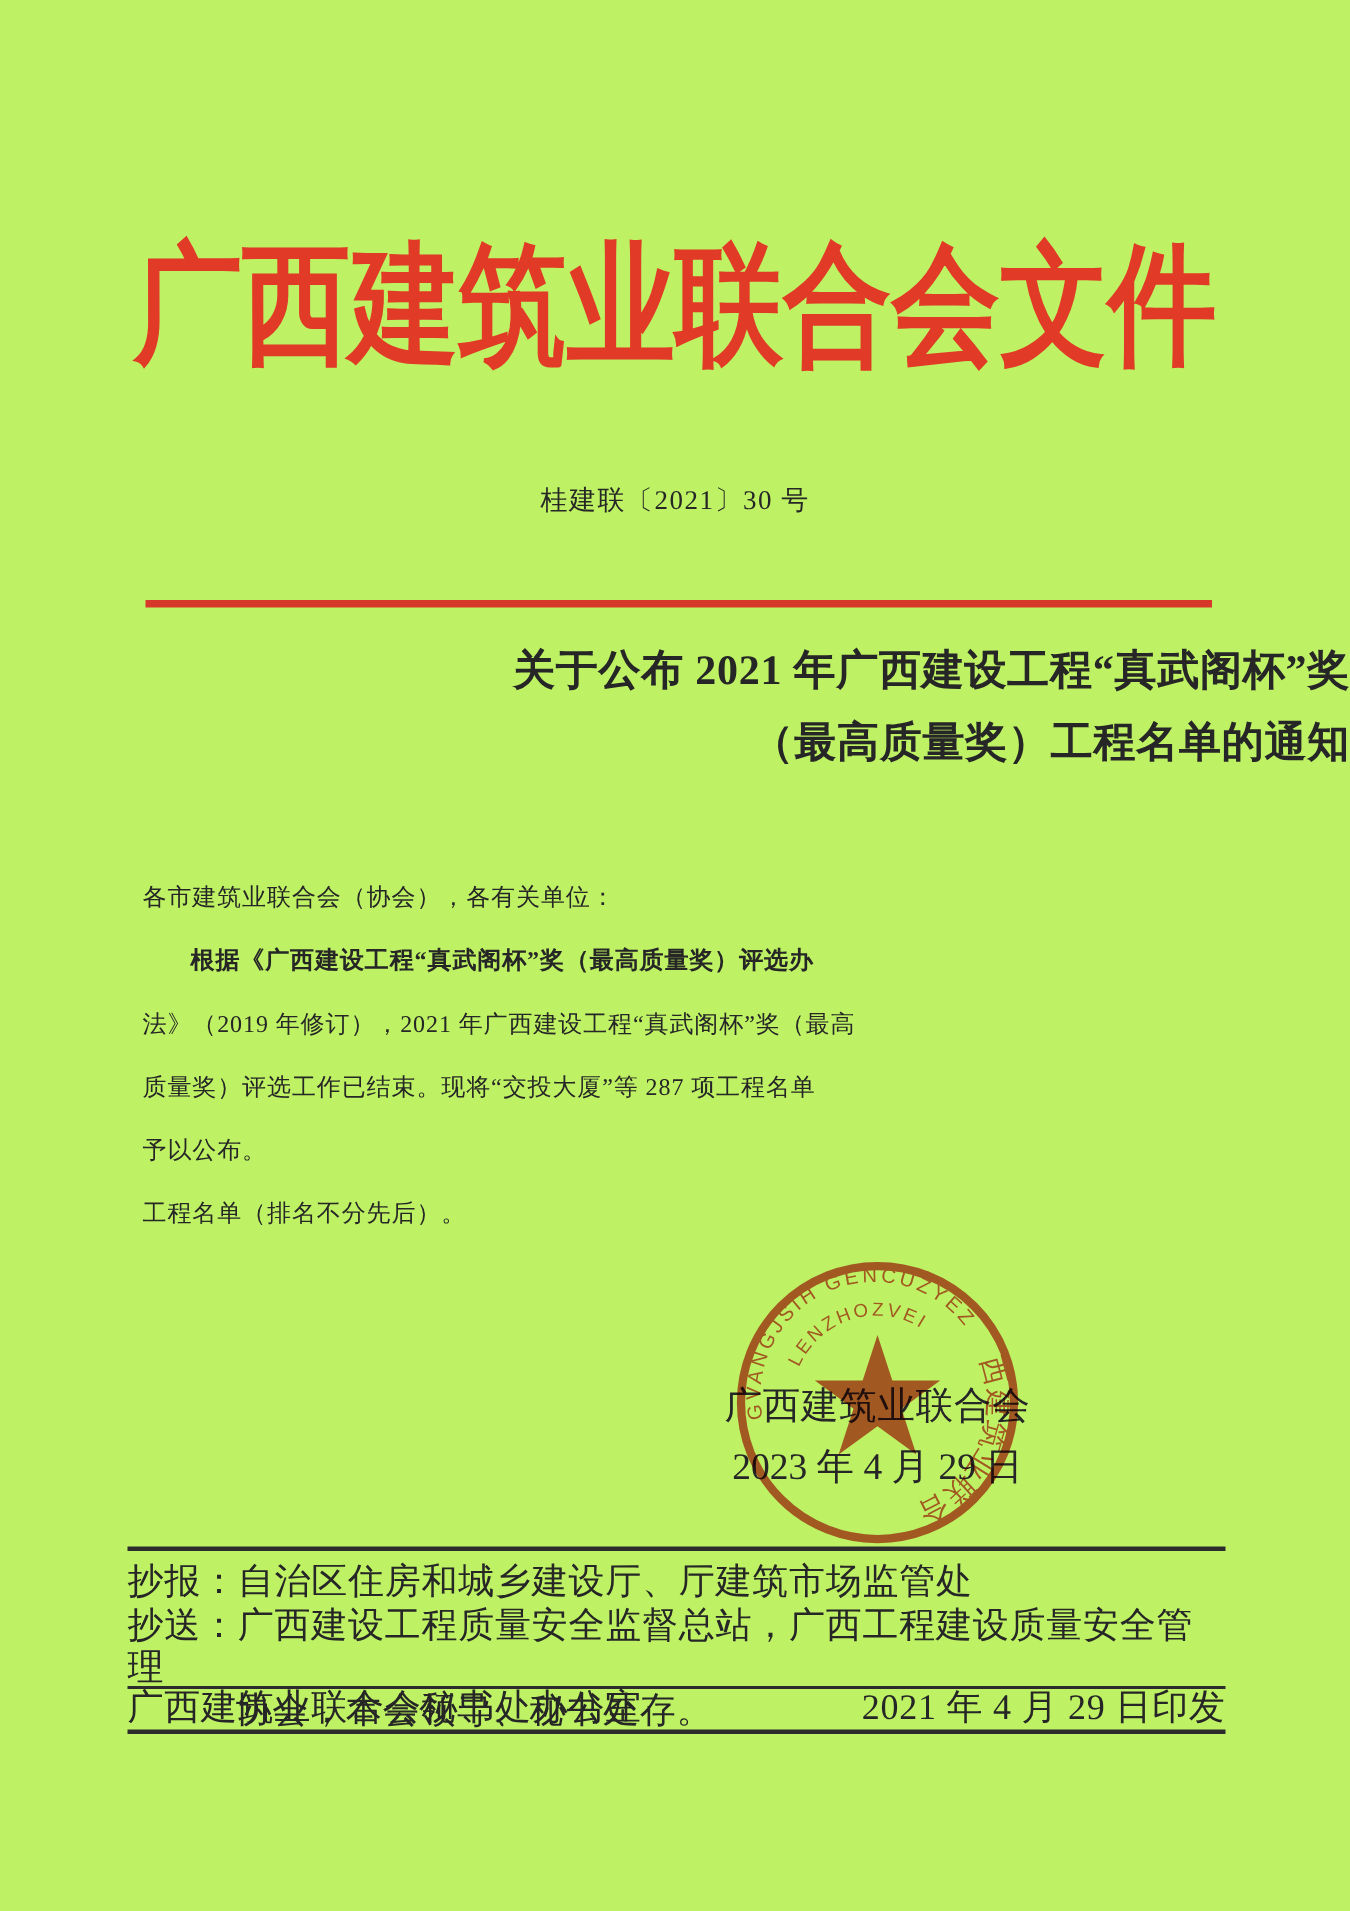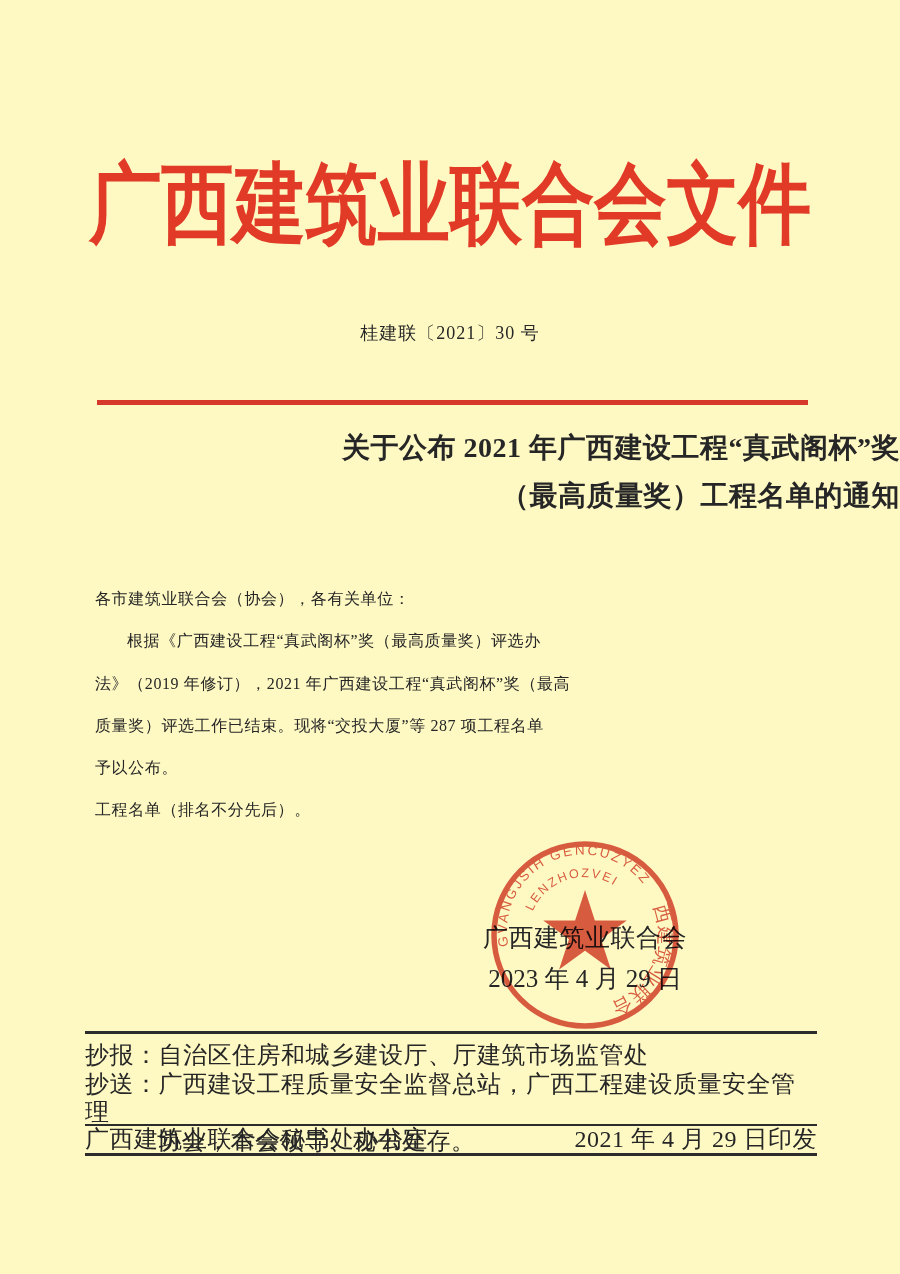--- a/index.html
+++ b/index.html
@@ -1,21 +1,21 @@
 <!DOCTYPE html>
 <html><head>
 <meta charset="utf-8">
 <style>
   * { margin:0; padding:0; box-sizing:border-box; }
   html,body { background:#e8e7ea; }
   .page {
     position:relative;
     width:900px; height:1274px;
     margin:0 auto;
-    background:#fef9c3;
+    background:#bef264;
     font-family:"Liberation Serif","DejaVu Serif",serif;
     color:#262626;
     overflow:hidden;
   }
   .header-title {
     position:absolute; top:150px; left:0; width:100%;
     text-align:center;
     font-size:88px; line-height:110px; font-weight:bold;
     color:#e13a26;
     transform:scaleX(0.82);
@@ -36,21 +36,21 @@
     text-align:right; font-weight:bold;
     font-size:28px; line-height:48px;
     letter-spacing:0.5px;
   }
   .body-block {
     position:absolute; top:578px; left:95px; width:720px;
     font-size:16px; line-height:42.3px;
     letter-spacing:0.6px;
     white-space:nowrap;
   }
-  .indent { text-indent:2em; }
+  .indent { text-indent:2em;font-weight:bold; }
   .signature-block {
     position:absolute; top:922px; left:430px; width:310px;
     text-align:center; font-size:25px;
   }
   .sig-org { line-height:32px; letter-spacing:0.5px; }
   .sig-date { line-height:30px; margin-top:10px; }
   .seal {
     position:absolute; left:485px; top:835px; width:200px; height:200px;
     mix-blend-mode:multiply; opacity:0.93;
     pointer-events:none;

